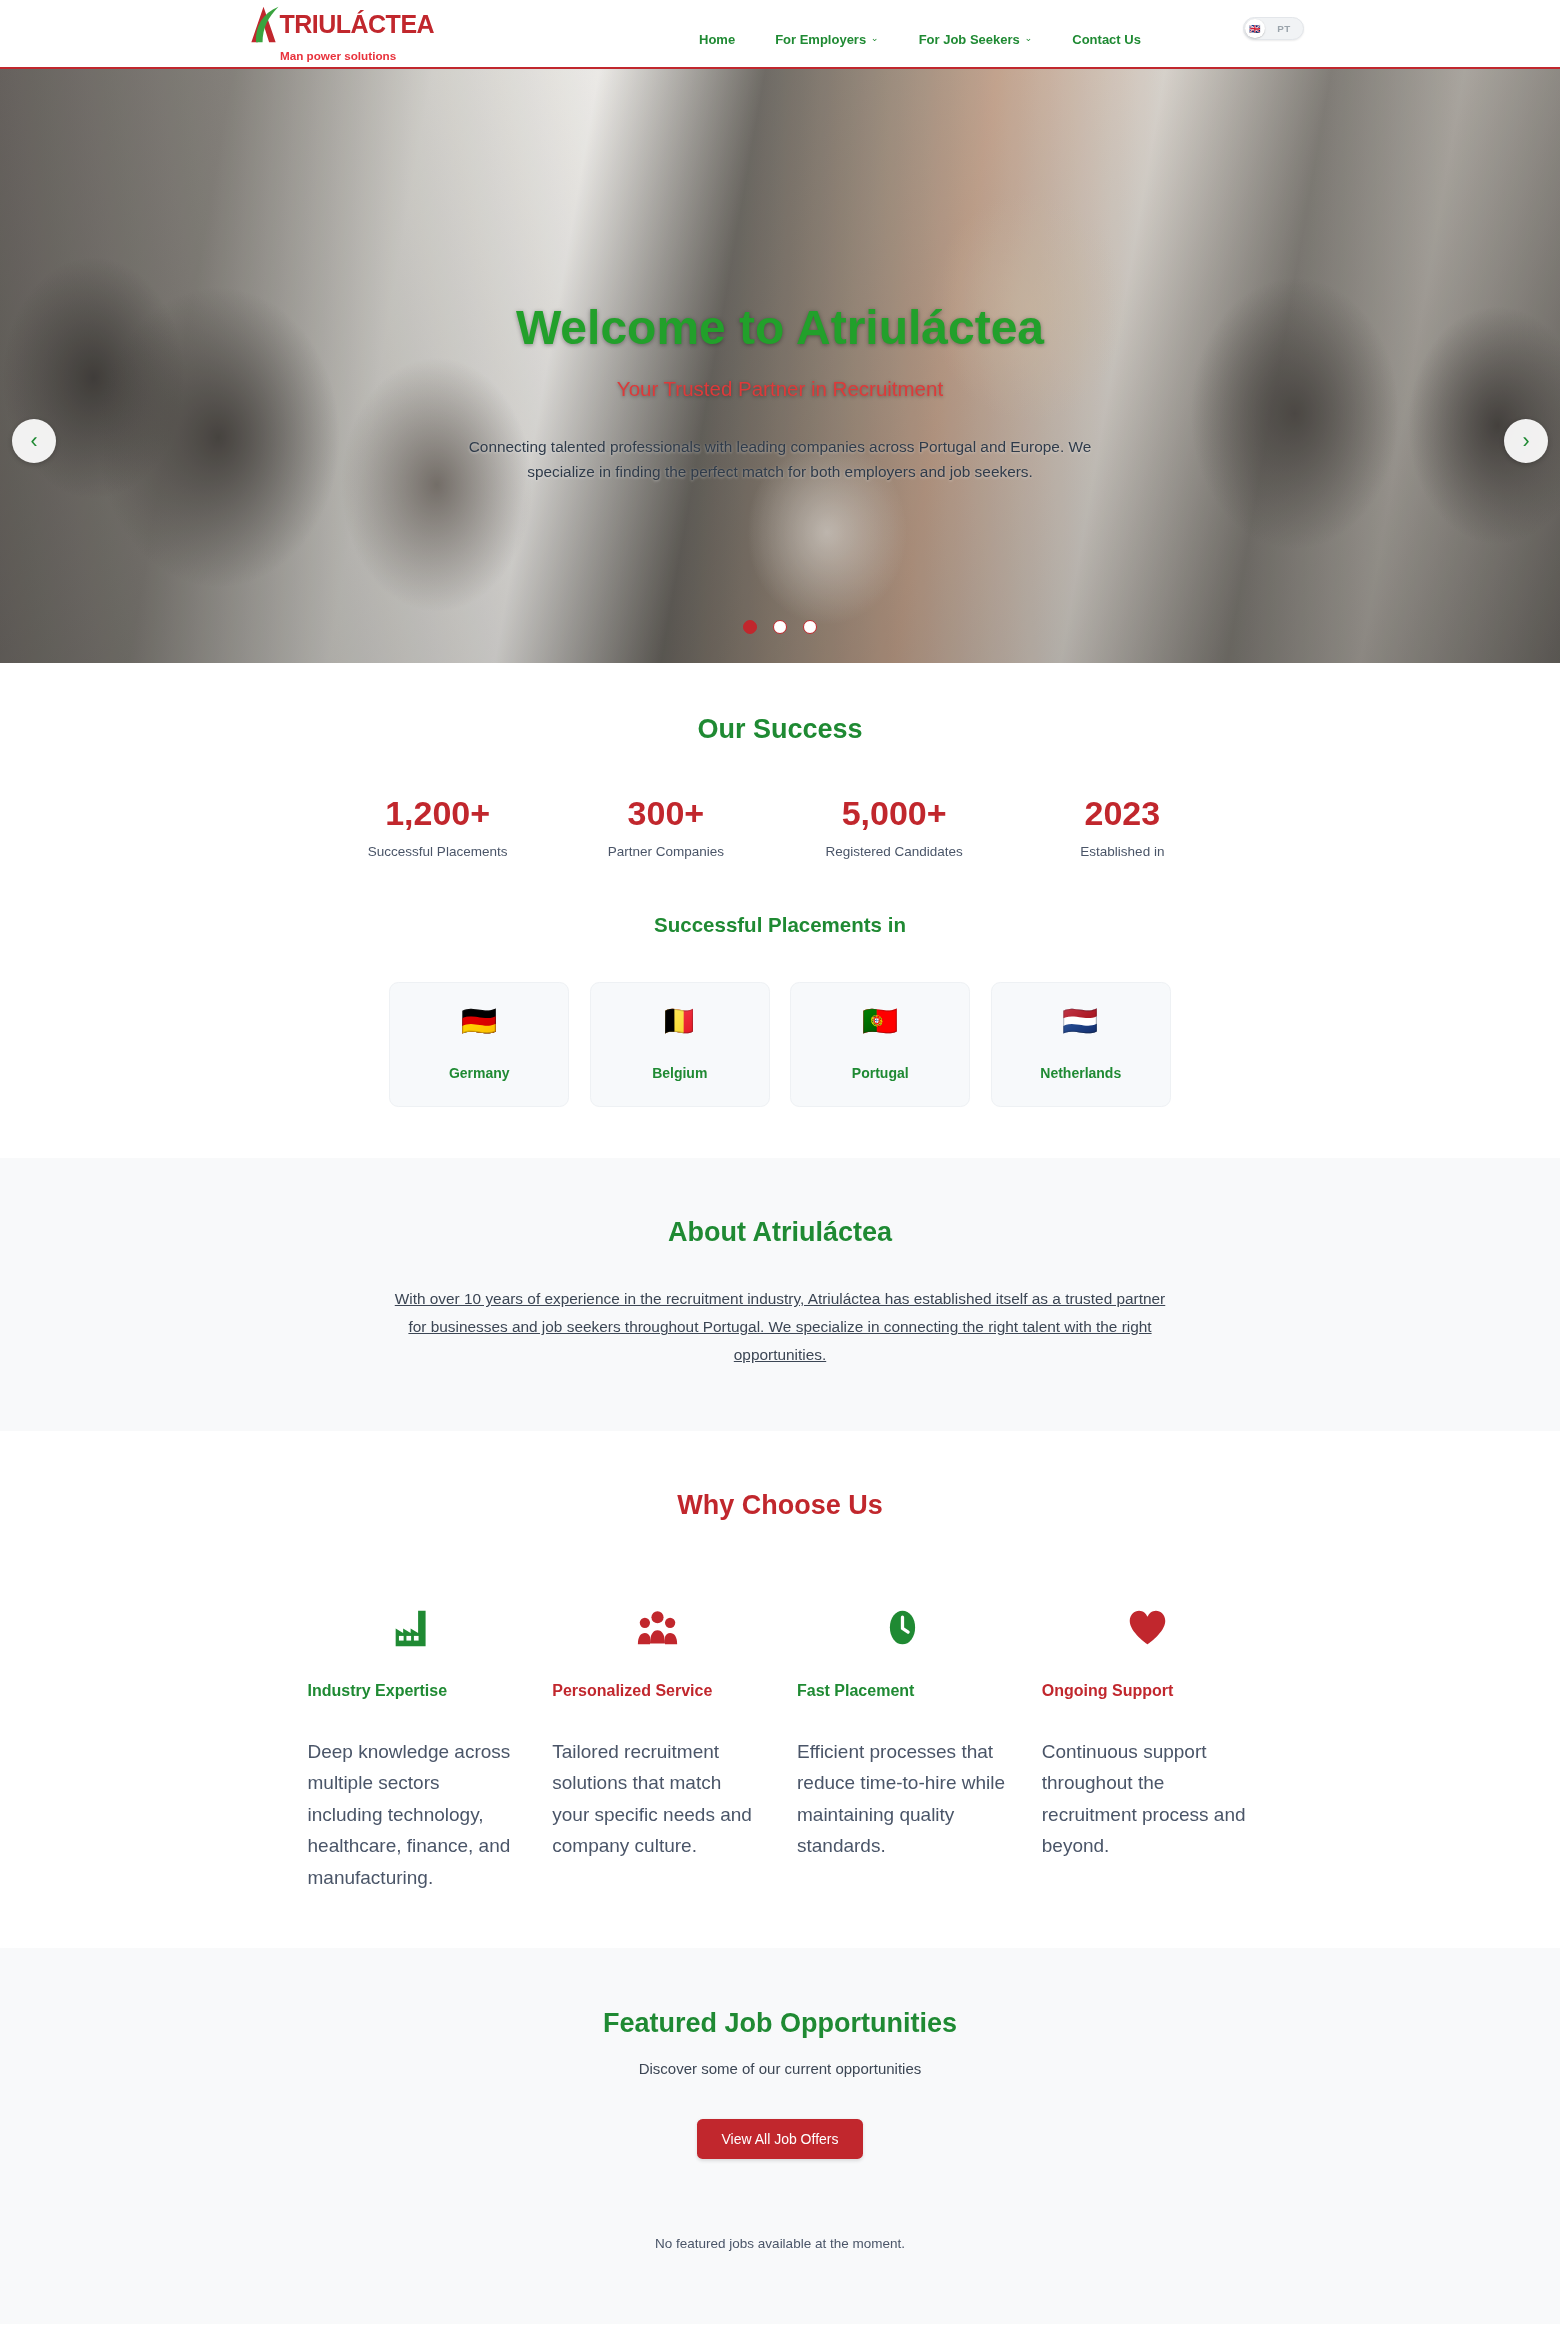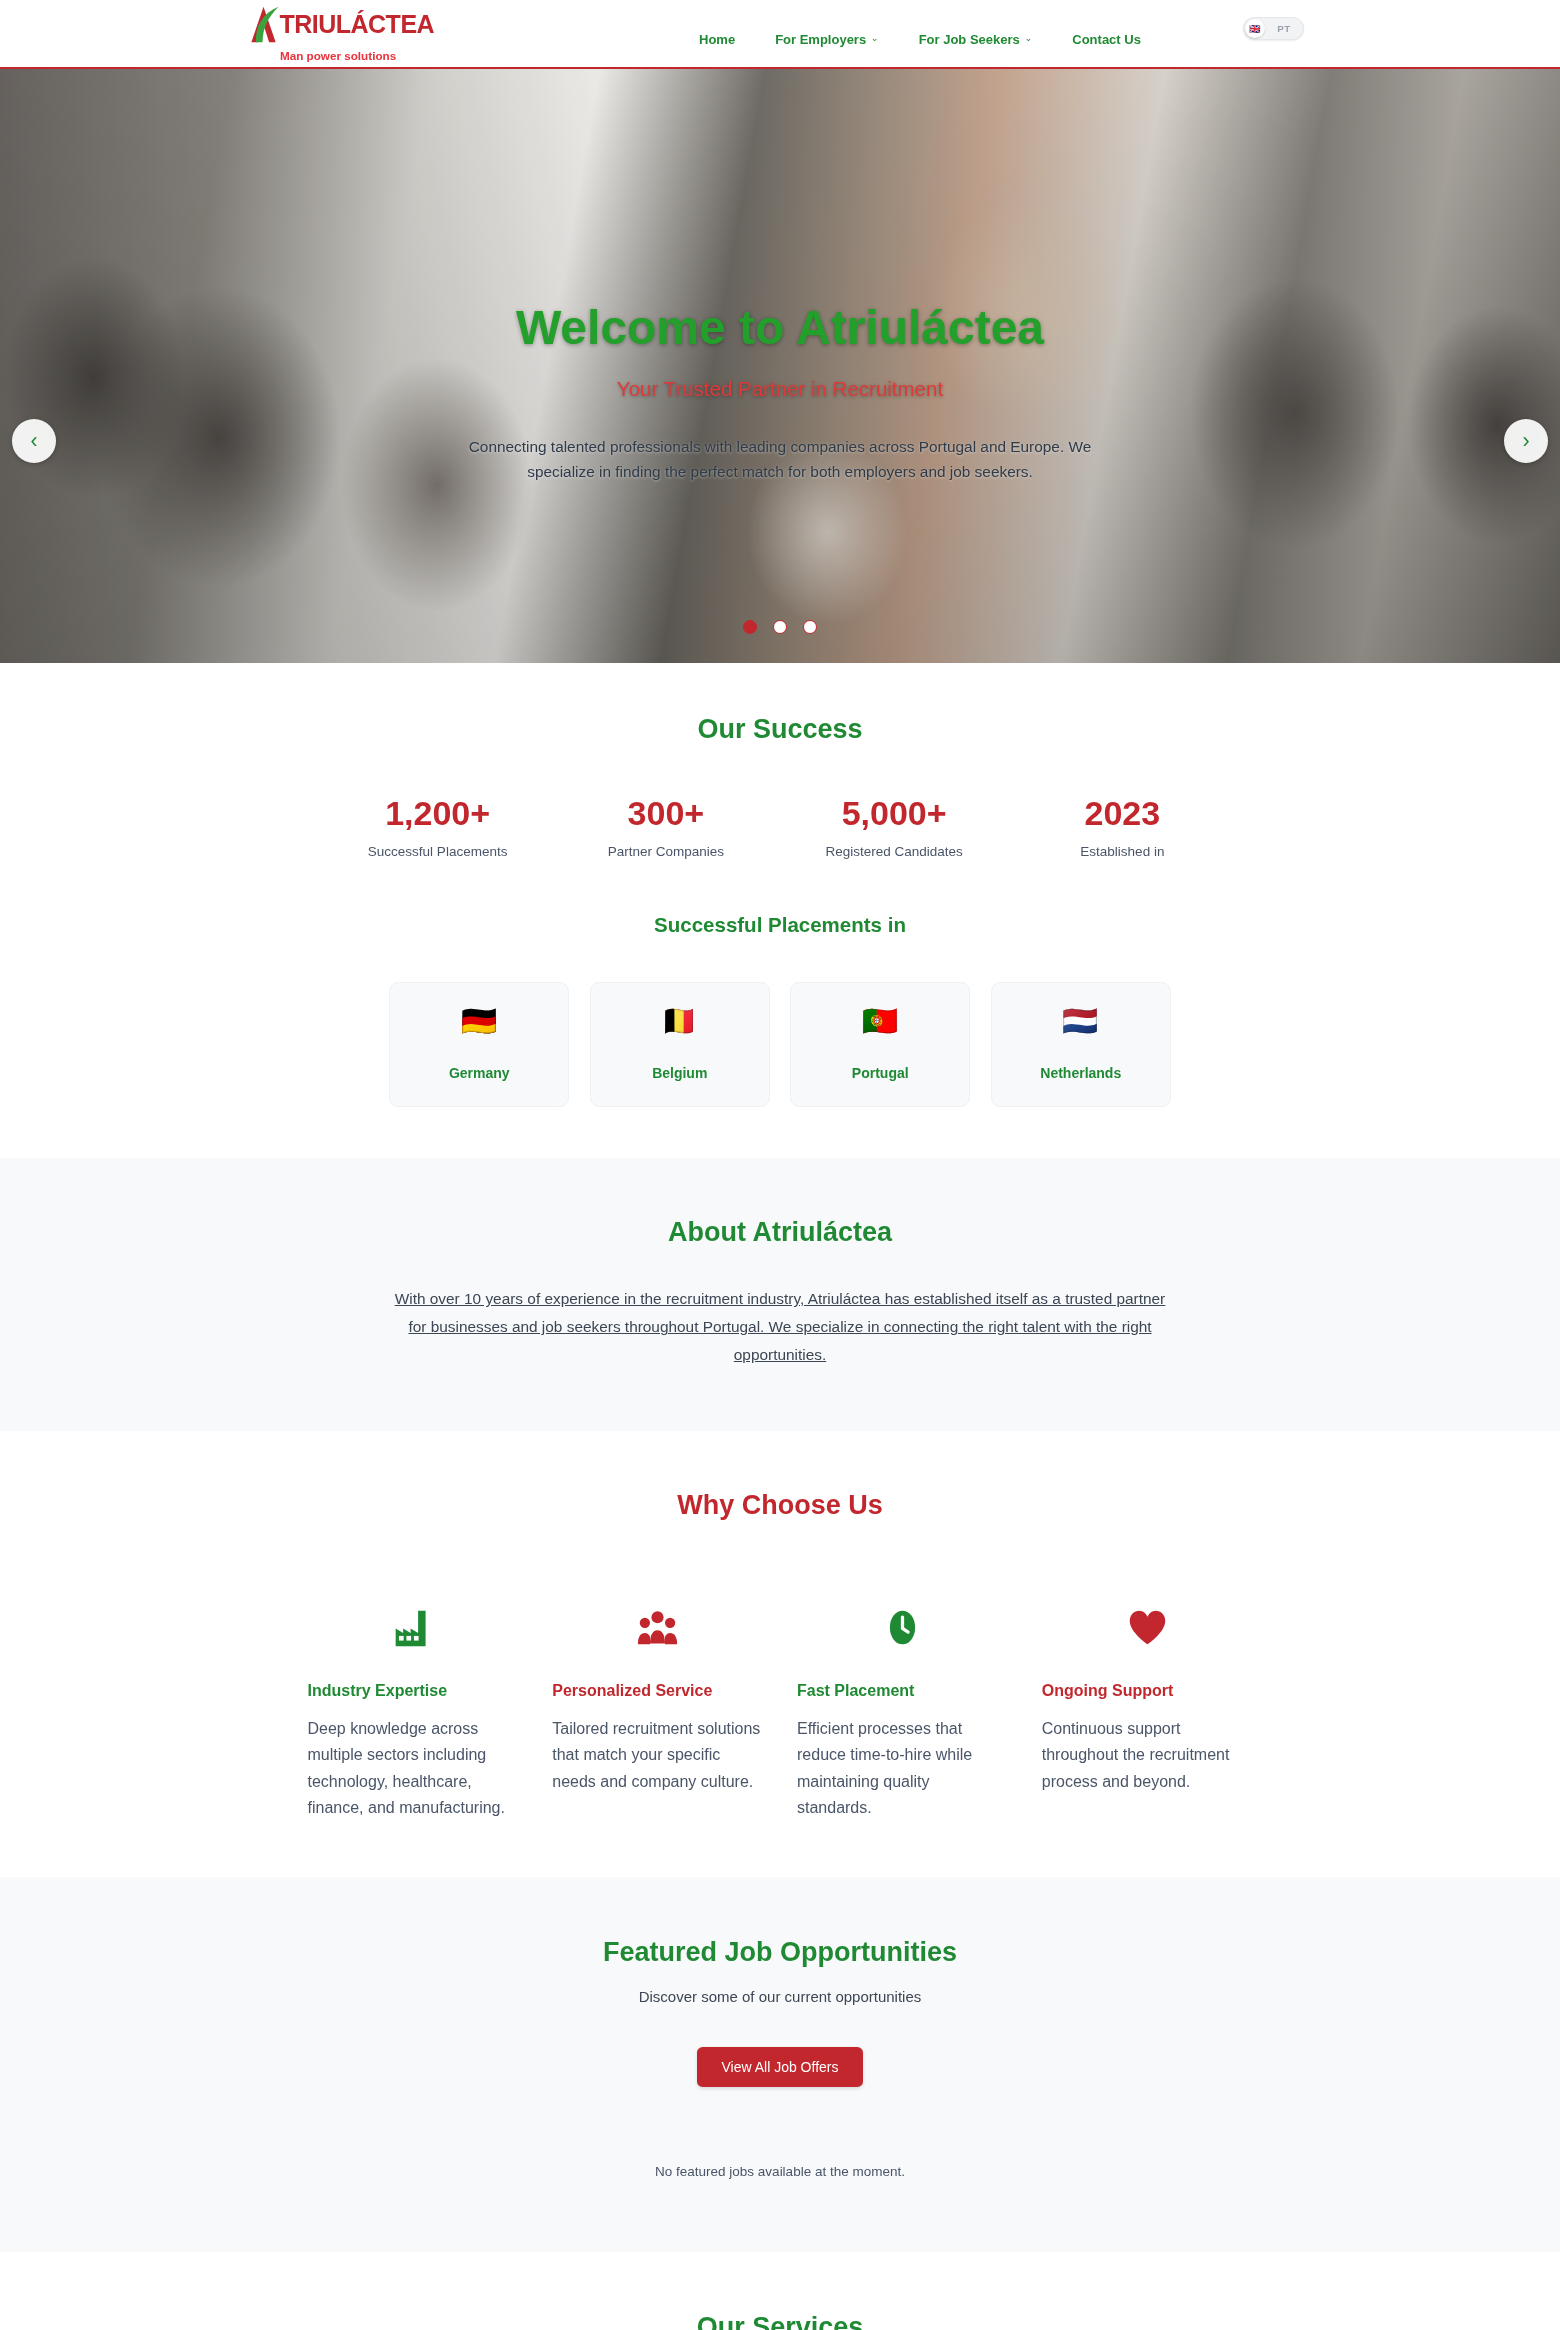--- a/index.html
+++ b/index.html
@@ -166,21 +166,21 @@
 
   
   .why { padding-top: 59px; padding-bottom: 55px; }
   .why .h2 { font-size: 27px; margin-bottom: 84px; }
   .why-grid { display: flex; justify-content: center; gap: 0; max-width: 979px; margin: 0 auto; }
   .why-card { flex: 1; padding: 0 17px; }
   .why-icon { height: 45px; display: flex; align-items: center; justify-content: center; margin-bottom: 31px; }
   .why-title { font-size: 16px; font-weight: 700; line-height: 1.2; }
   .why-title.green { color: #1f8a33; }
   .why-title.red { color: #c1272d; }
-  .why-desc { font-size: 16px; line-height: 1.66; color: #4a5568; margin-top: 15px; }
+  .why-desc { font-size: 19px; line-height: 1.66; color: #4a5568; margin-top: 35px; }
 
   
   .featured { padding-top: 60px; padding-bottom: 73px; text-align: center; }
   .featured .h2 { font-size: 27px; margin-bottom: 19.6px; }
   .featured-sub { font-size: 15px; color: #3c4654; margin-bottom: 42px; }
   .btn-red {
     display: inline-block; background: #c1272d; color: #ffffff;
     font-size: 14px; font-weight: 400; padding: 12px 25px;
     border-radius: 5.6px; cursor: pointer; border: none;
     box-shadow: 0 1.4px 3.7px rgba(0,0,0,.12);

